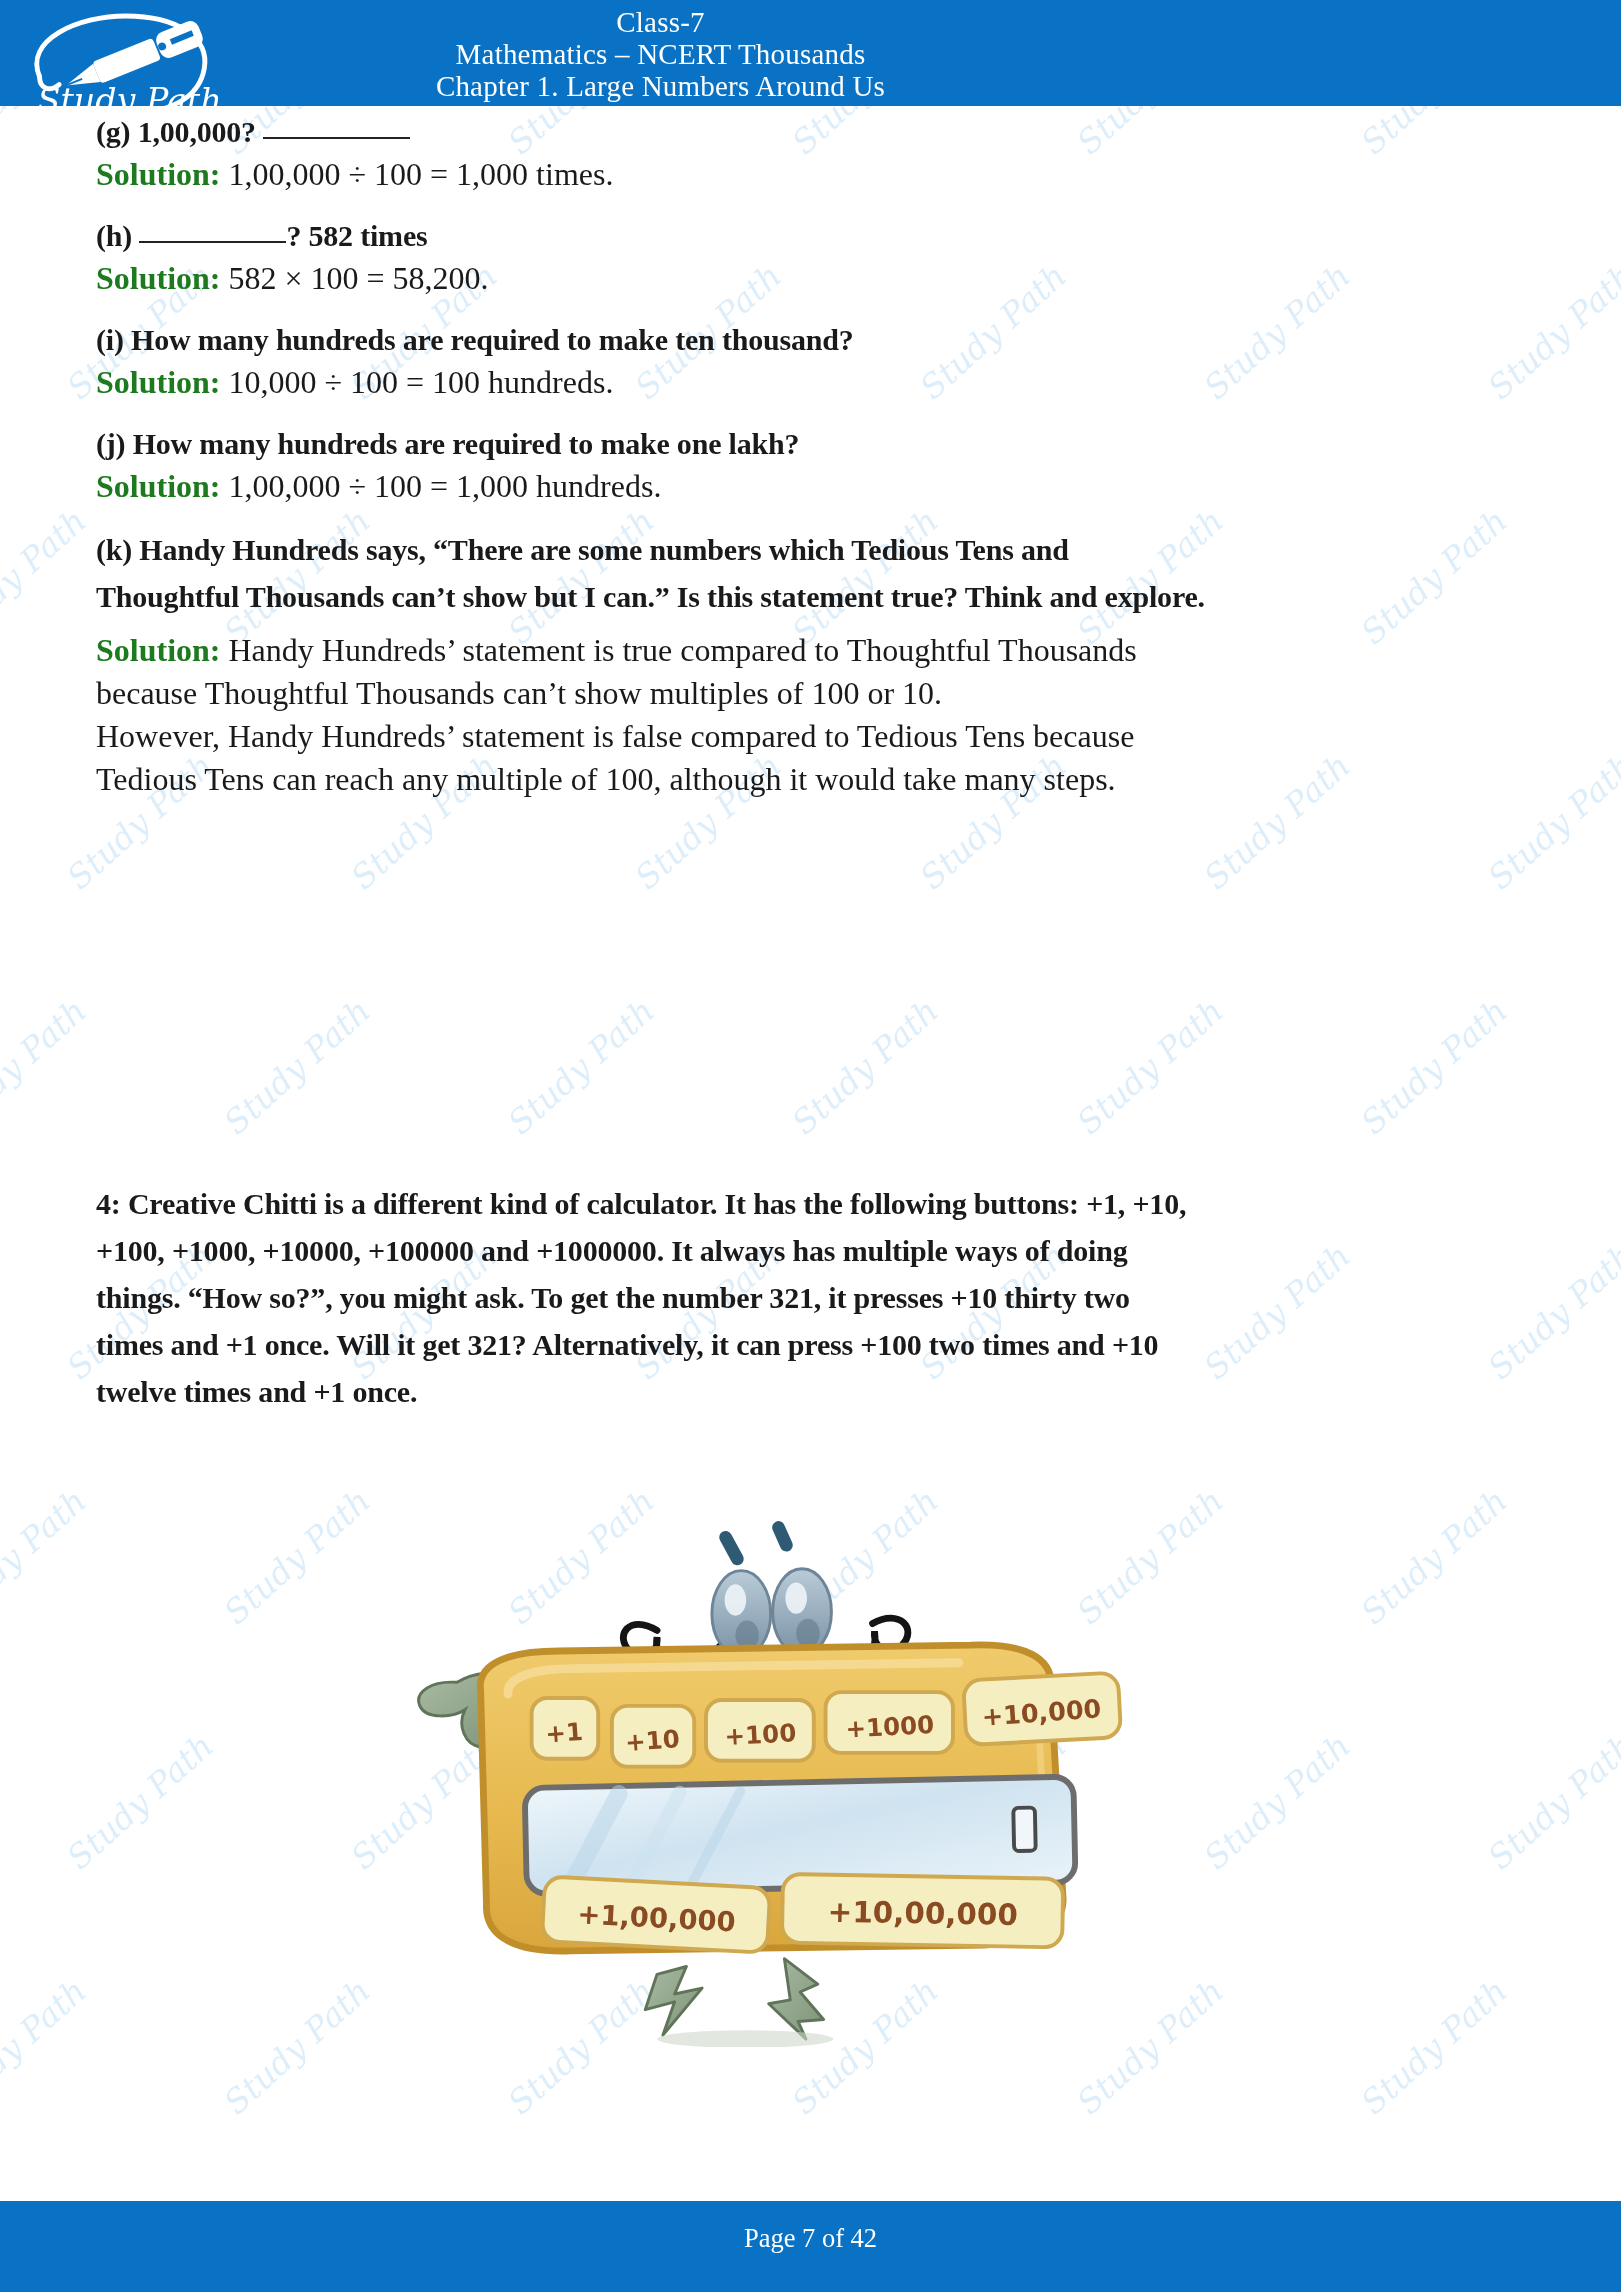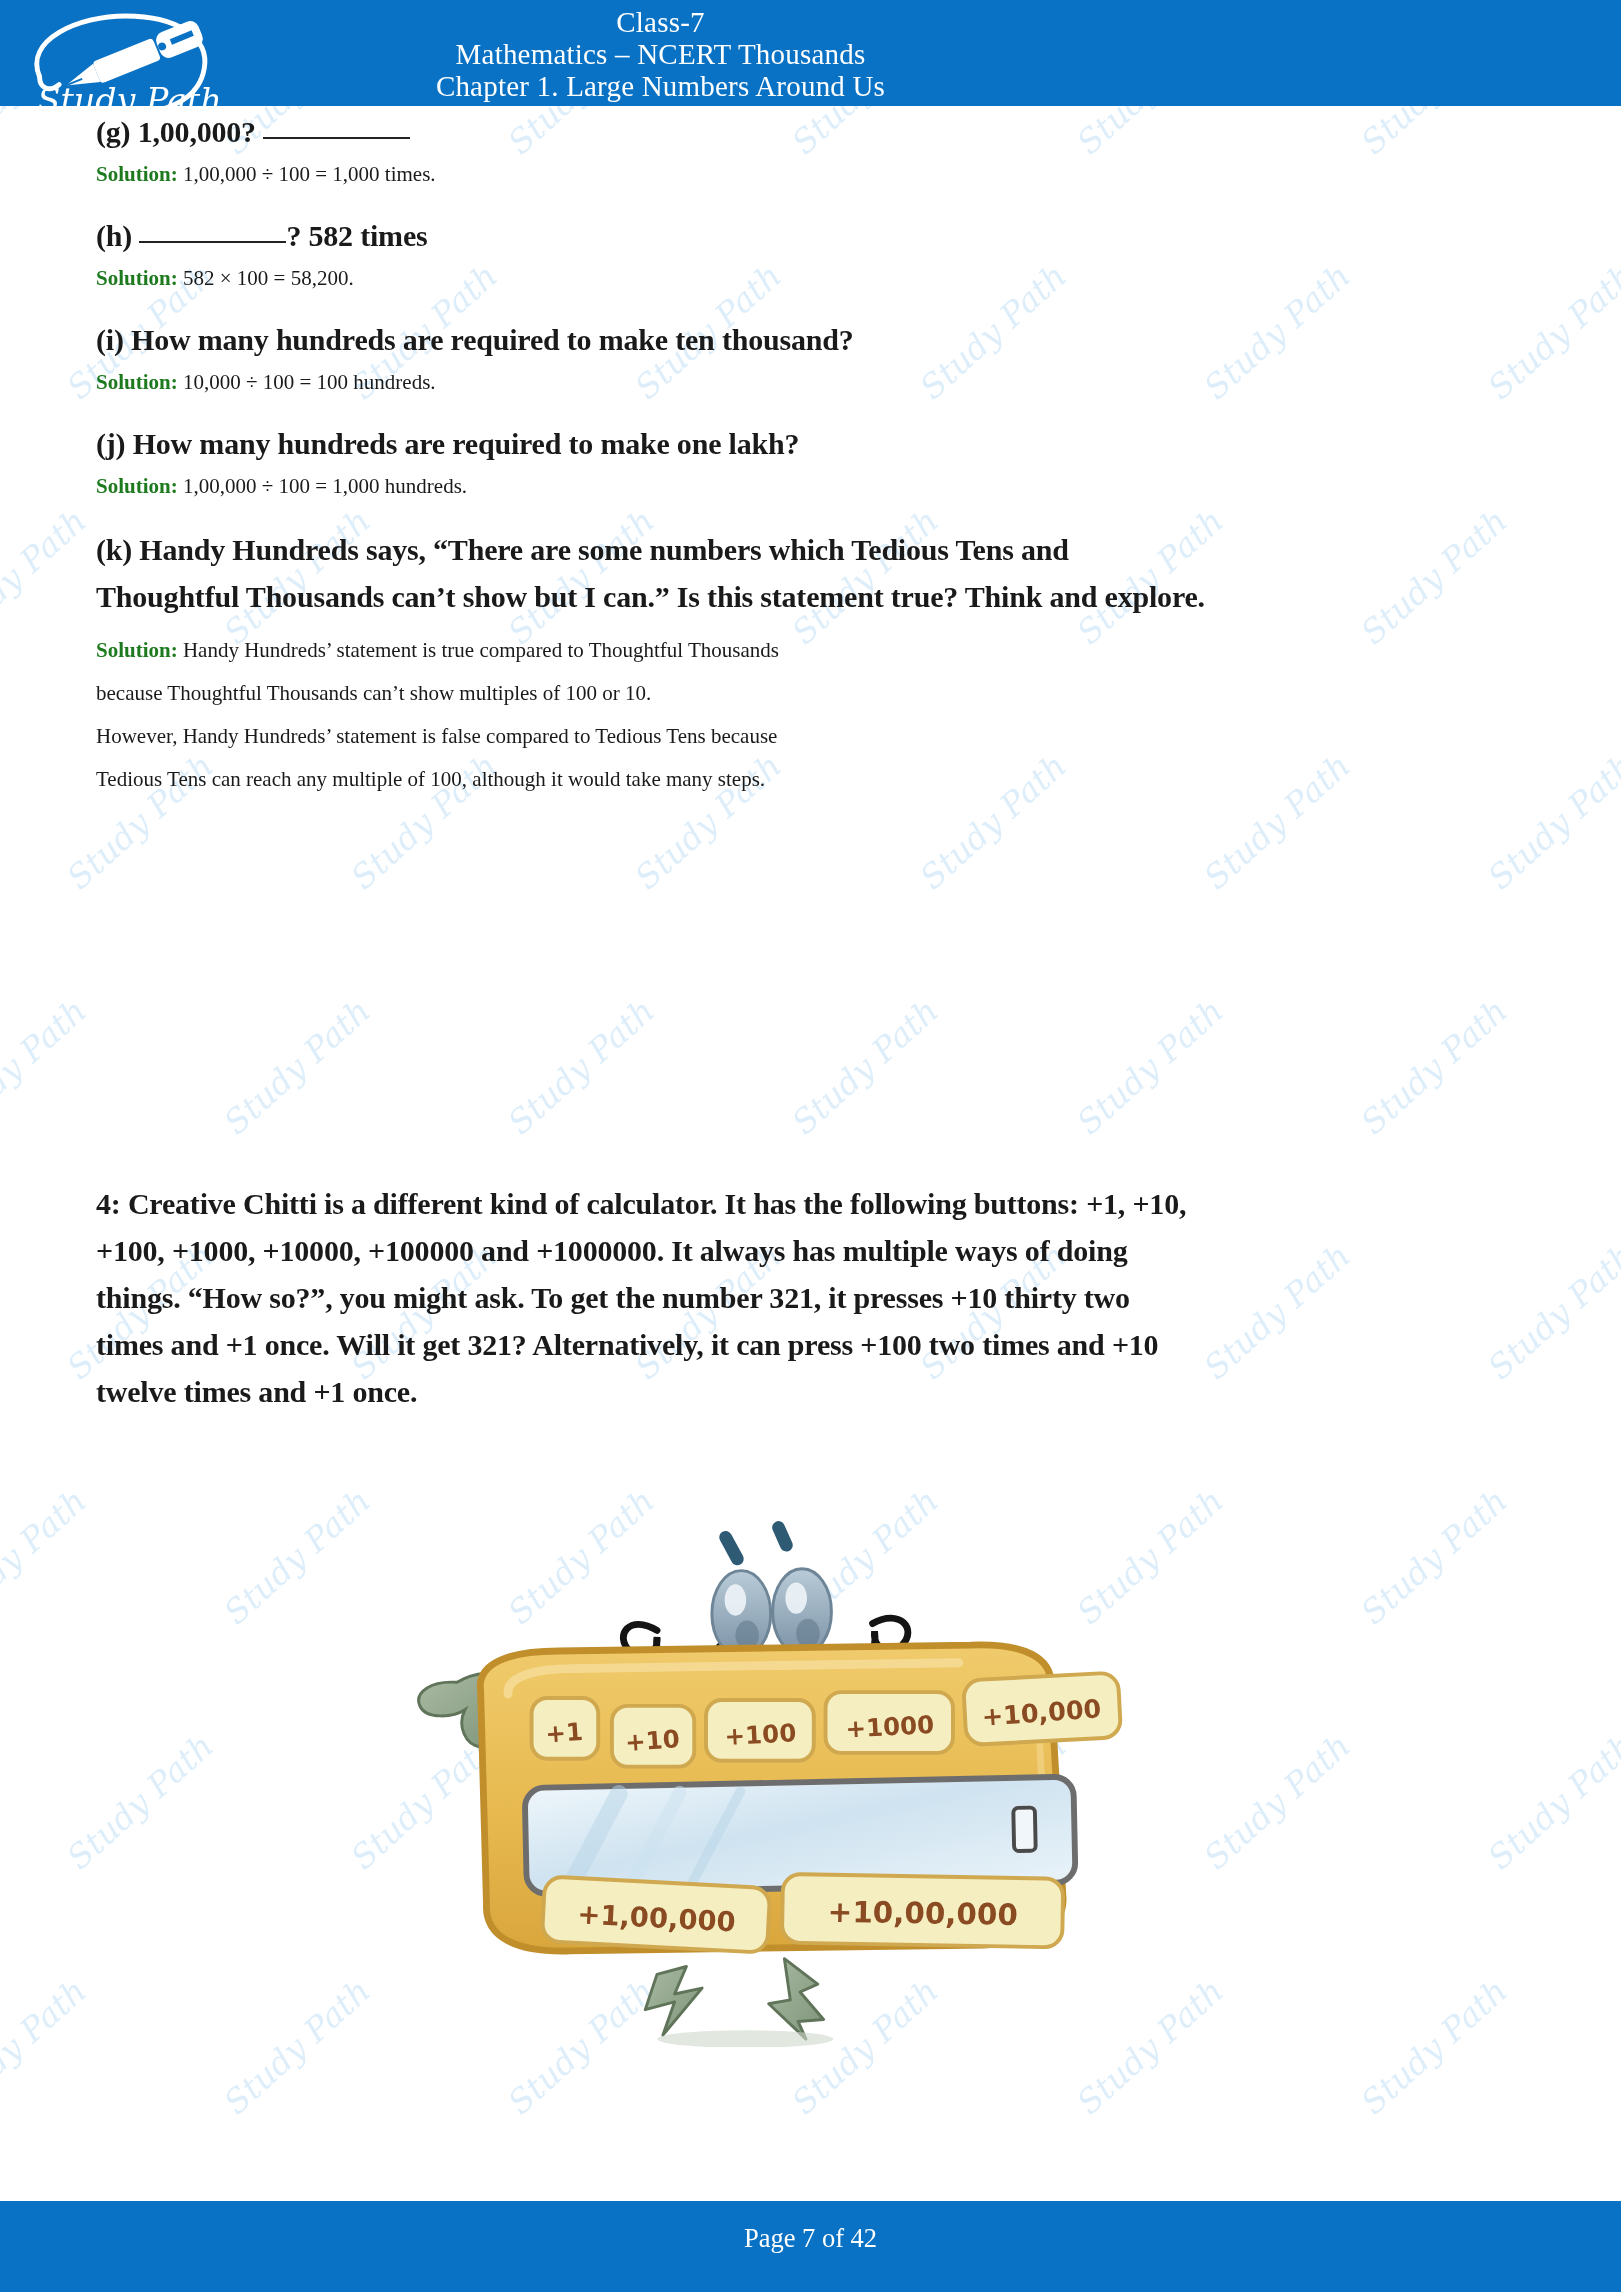--- a/index.html
+++ b/index.html
@@ -108,21 +108,21 @@
     font-family: "Liberation Serif", serif;
     color: #1a1a1a;
     font-size: 30px;
     line-height: 43px;
   }
   .q-line {
     font-weight: bold;
     letter-spacing: -0.2px;
   }
   .sol-line {
-    font-size: 21px;
+    font-size: 32px;
   }
   .sol-label {
     color: #1e7a1e;
     font-weight: bold;
   }
   .sol-body {
     color: #1a1a1a;
     font-weight: 400;
   }
   .blank {

